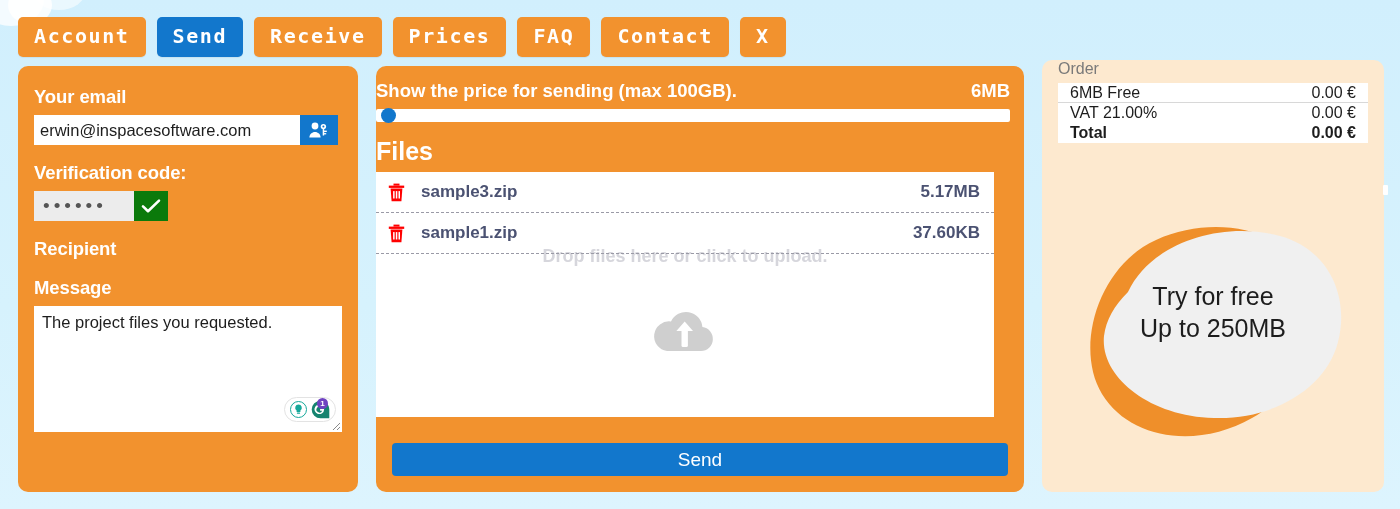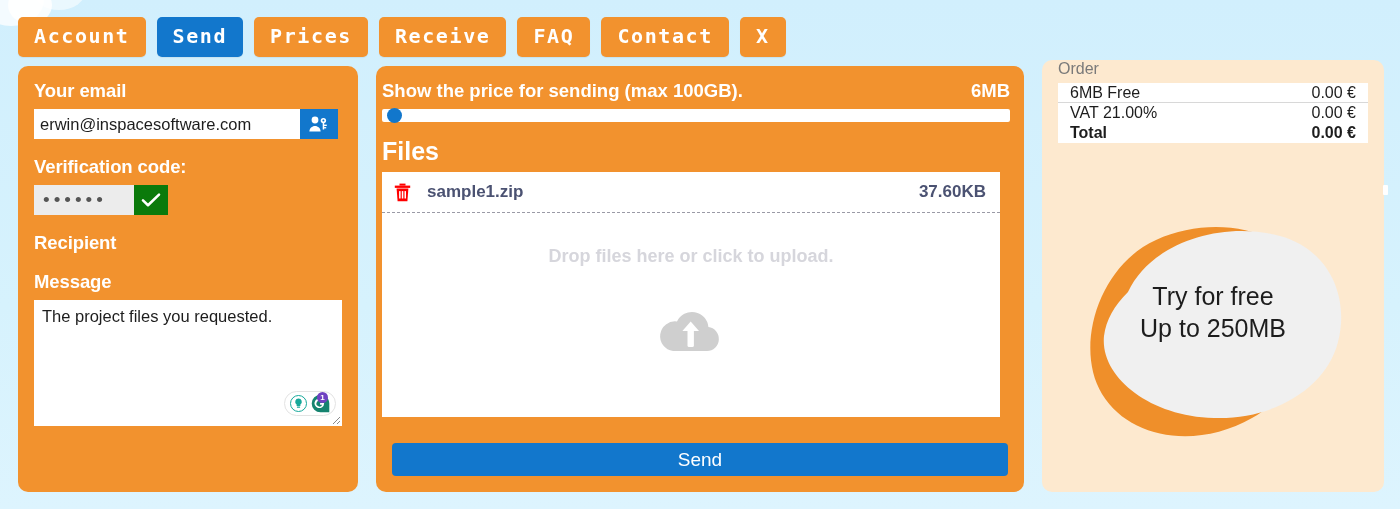--- a/index.html
+++ b/index.html
@@ -63,21 +63,21 @@
   }
 
   
   .field-label {
     color: #ffffff;
     font-size: 18.5px;
     font-weight: bold;
     margin: 0;
     letter-spacing: -0.1px;
   }
-  .left-inner { padding: 14px 16px 0 16px; }
+  .left-inner { padding: 20px 16px 0 16px; }
   .input-row { display: flex; align-items: center; margin-top: 7px; }
   .text-input {
     height: 30px;
     border: none;
     outline: none;
     background: #ffffff;
     font-family: "Liberation Sans", sans-serif;
     font-size: 16.5px;
     color: #1d1d1d;
     padding: 0 4px 0 6px;
@@ -145,21 +145,21 @@
     right: 2px; top: -2px;
     background: #6f42c1; color: #fff;
     font-size: 8px; font-weight: bold;
     width: 11px; height: 11px;
     border-radius: 50%;
     display: flex; align-items: center; justify-content: center;
     line-height: 1;
   }
 
   
-  .center-inner { padding: 14px 14px 0 6px; }
+  .center-inner { padding: 14px 14px 0 0; }
   .price-head {
     display: flex; justify-content: space-between; align-items: baseline;
   }
   .price-title { color: #fff; font-size: 18.5px; font-weight: bold; }
   .price-size  { color: #fff; font-size: 18.5px; font-weight: bold; }
   .slider-track {
     position: relative;
     margin-top: 7px;
     height: 13px;
     background: #ffffff;
@@ -279,22 +279,22 @@
 
 <div id="app">
 
   <div class="cloud cloud-a"></div>
   <div class="cloud cloud-b"></div>
   <div class="cloud cloud-c"></div>
 
   <div class="nav">
     <button class="nav-btn">Account</button>
     <button class="nav-btn active">Send</button>
+    <button class="nav-btn">Receive</button>
     <button class="nav-btn">Prices</button>
-    <button class="nav-btn">Receive</button>
     <button class="nav-btn">FAQ</button>
     <button class="nav-btn">Contact</button>
     <button class="nav-btn">X</button>
   </div>
 
   <div class="panel" id="left-panel">
     <div class="left-inner">
 
       <div class="field-label">Your email</div>
       <div class="input-row">
@@ -374,20 +374,34 @@
             <button class="trash-btn">
               <svg width="17" height="19" viewBox="0 0 17 19" aria-hidden="true">
                 <rect x="5.5" y="0.6" width="6" height="2" fill="#ff0000"></rect>
                 <rect x="0.8" y="2.6" width="15.4" height="2.3" fill="#ff0000"></rect>
                 <path d="M2.6 5.6h11.8l-1 12.6H3.6z" fill="#ff0000"></path>
                 <rect x="5.1" y="8.1" width="1.5" height="7.4" fill="#ffffff"></rect>
                 <rect x="7.8" y="8.1" width="1.5" height="7.4" fill="#ffffff"></rect>
                 <rect x="10.5" y="8.1" width="1.5" height="7.4" fill="#ffffff"></rect>
               </svg>
             </button>
+            <span class="file-name">sample3.zip</span>
+            <span class="file-size">5.17MB</span>
+          </div>
+          <div class="file-row">
+            <button class="trash-btn">
+              <svg width="17" height="19" viewBox="0 0 17 19" aria-hidden="true">
+                <rect x="5.5" y="0.6" width="6" height="2" fill="#ff0000"></rect>
+                <rect x="0.8" y="2.6" width="15.4" height="2.3" fill="#ff0000"></rect>
+                <path d="M2.6 5.6h11.8l-1 12.6H3.6z" fill="#ff0000"></path>
+                <rect x="5.1" y="8.1" width="1.5" height="7.4" fill="#ffffff"></rect>
+                <rect x="7.8" y="8.1" width="1.5" height="7.4" fill="#ffffff"></rect>
+                <rect x="10.5" y="8.1" width="1.5" height="7.4" fill="#ffffff"></rect>
+              </svg>
+            </button>
             <span class="file-name">sample1.zip</span>
             <span class="file-size">37.60KB</span>
           </div>
         </div>
 
         <div class="drop-hint">Drop files here or click to upload.</div>
 
         <div class="cloud-up">
           <svg width="70" height="52" viewBox="0 0 70 52" aria-hidden="true">
             <path d="M17 49h34a12 12 0 0 0 1.4-23.9A16.5 16.5 0 0 0 21 19.5A13 13 0 0 0 17 49z" fill="#cfcfcf"></path>

